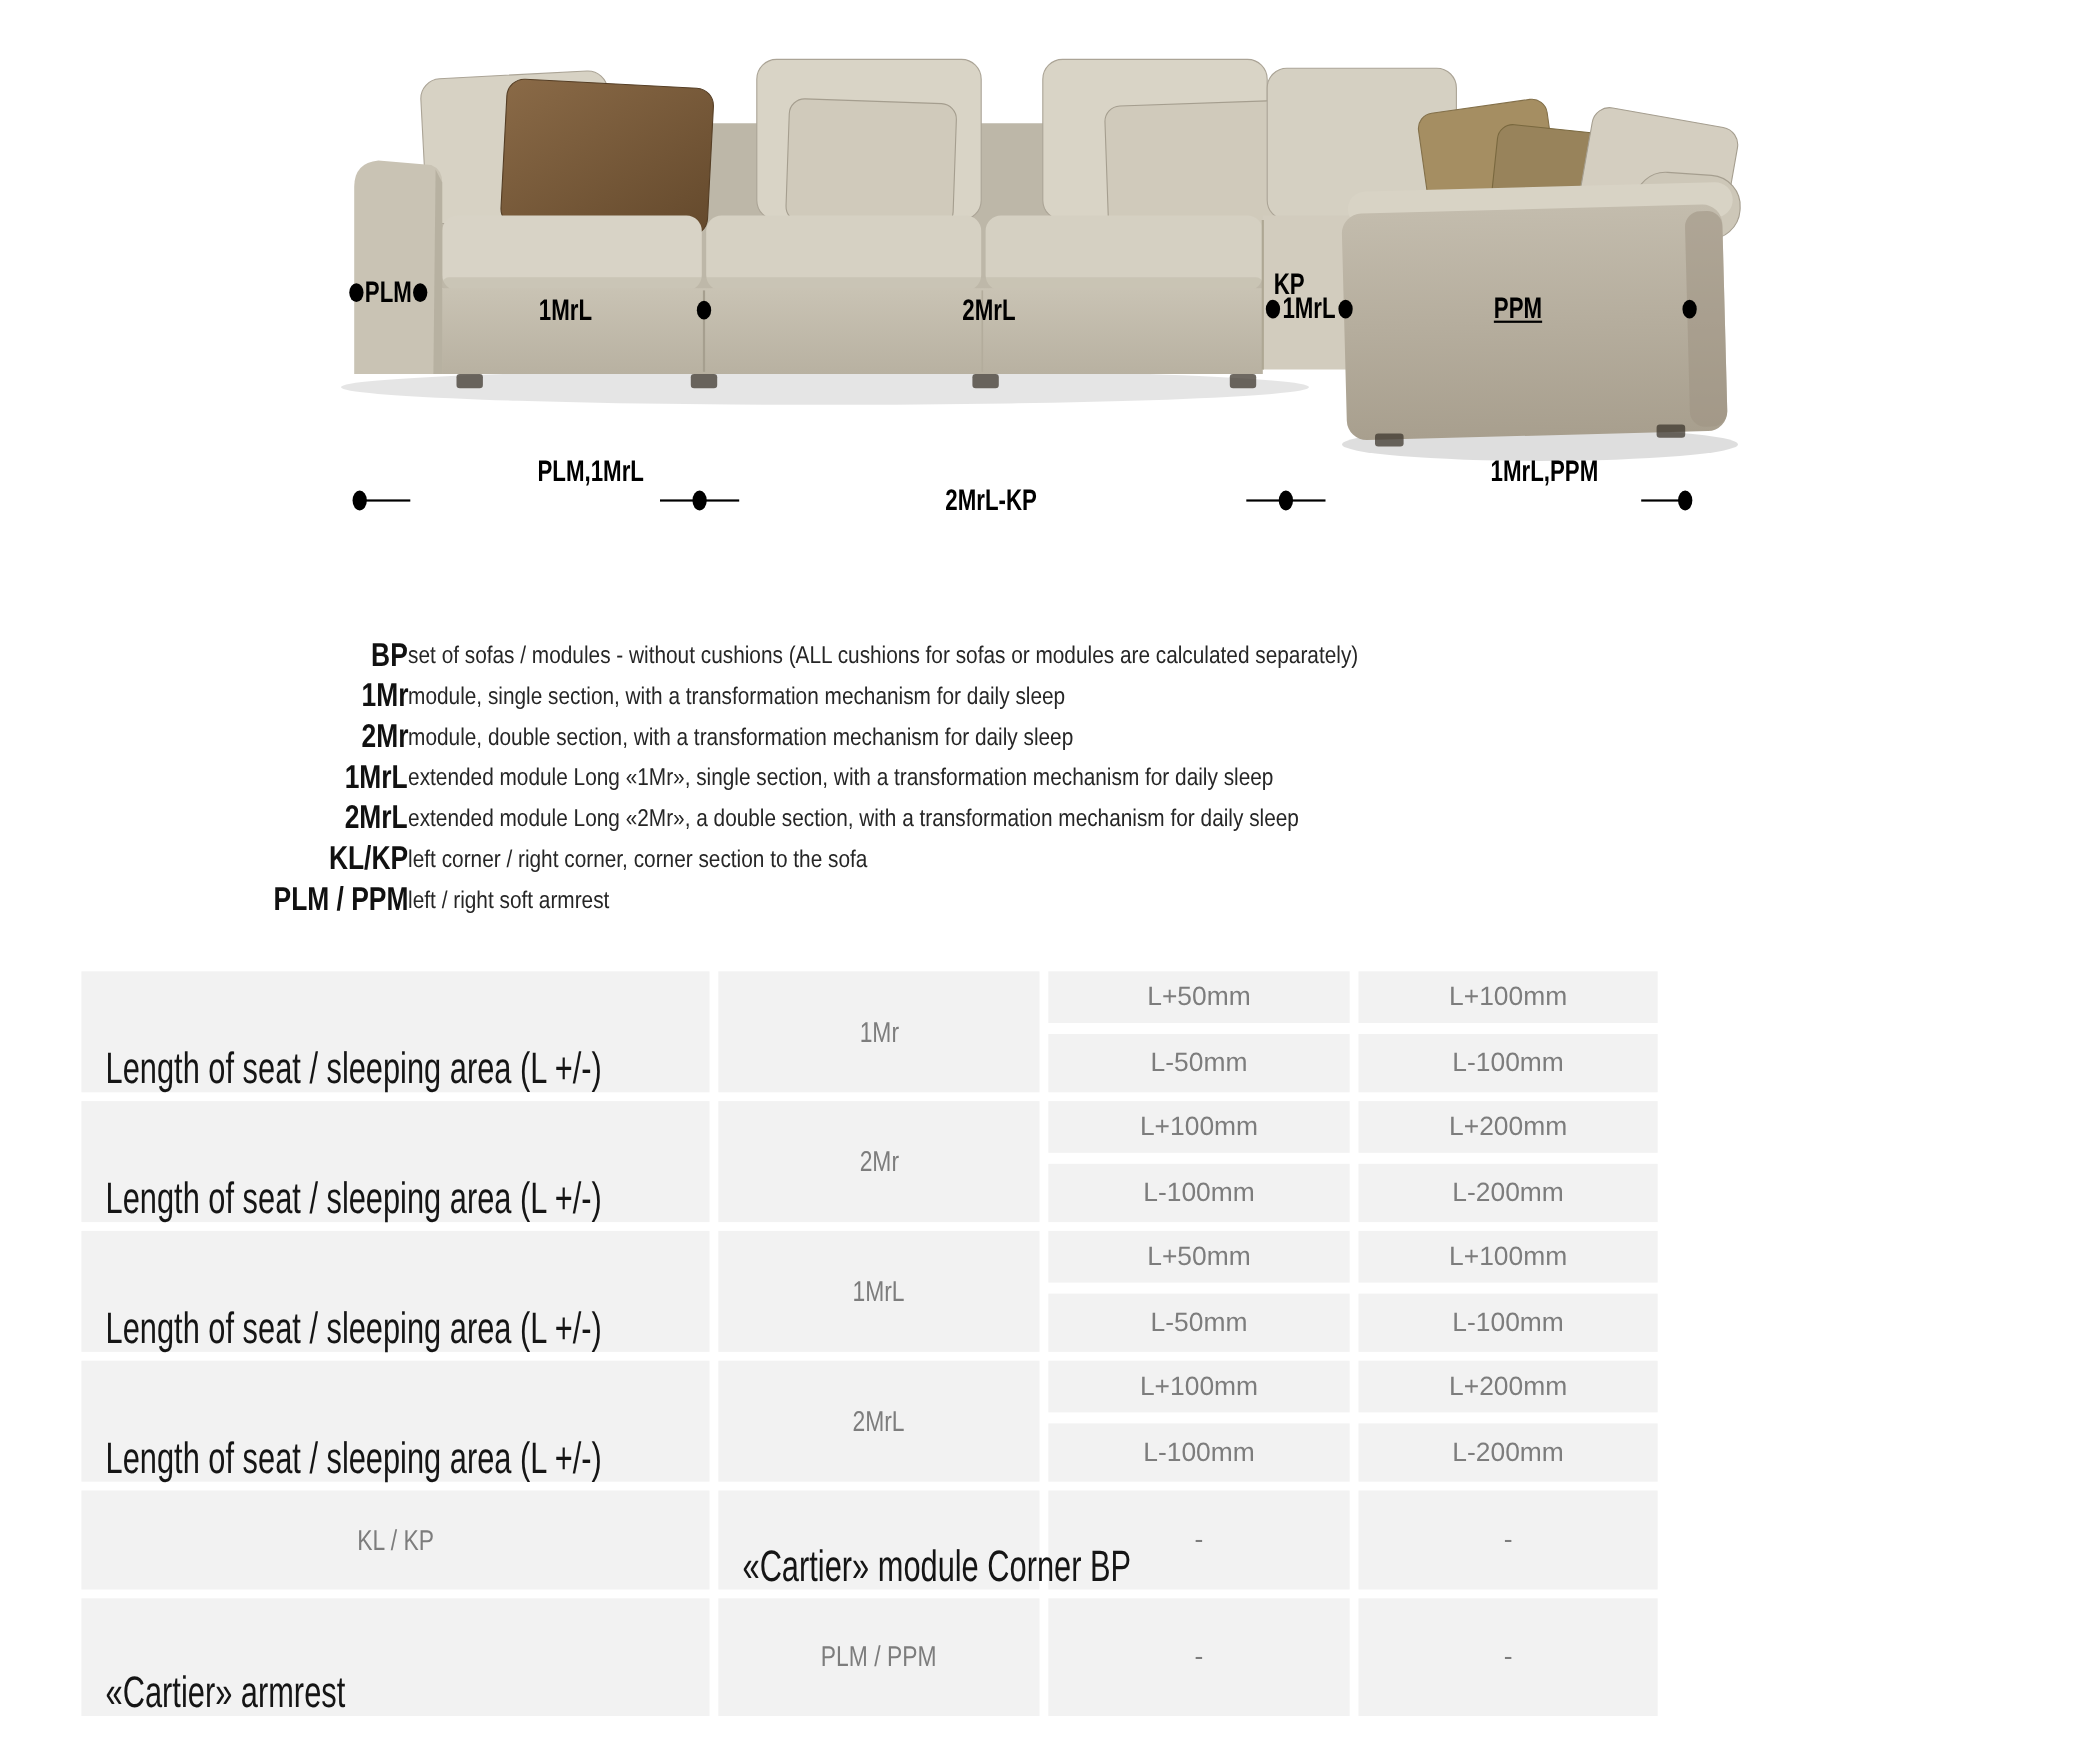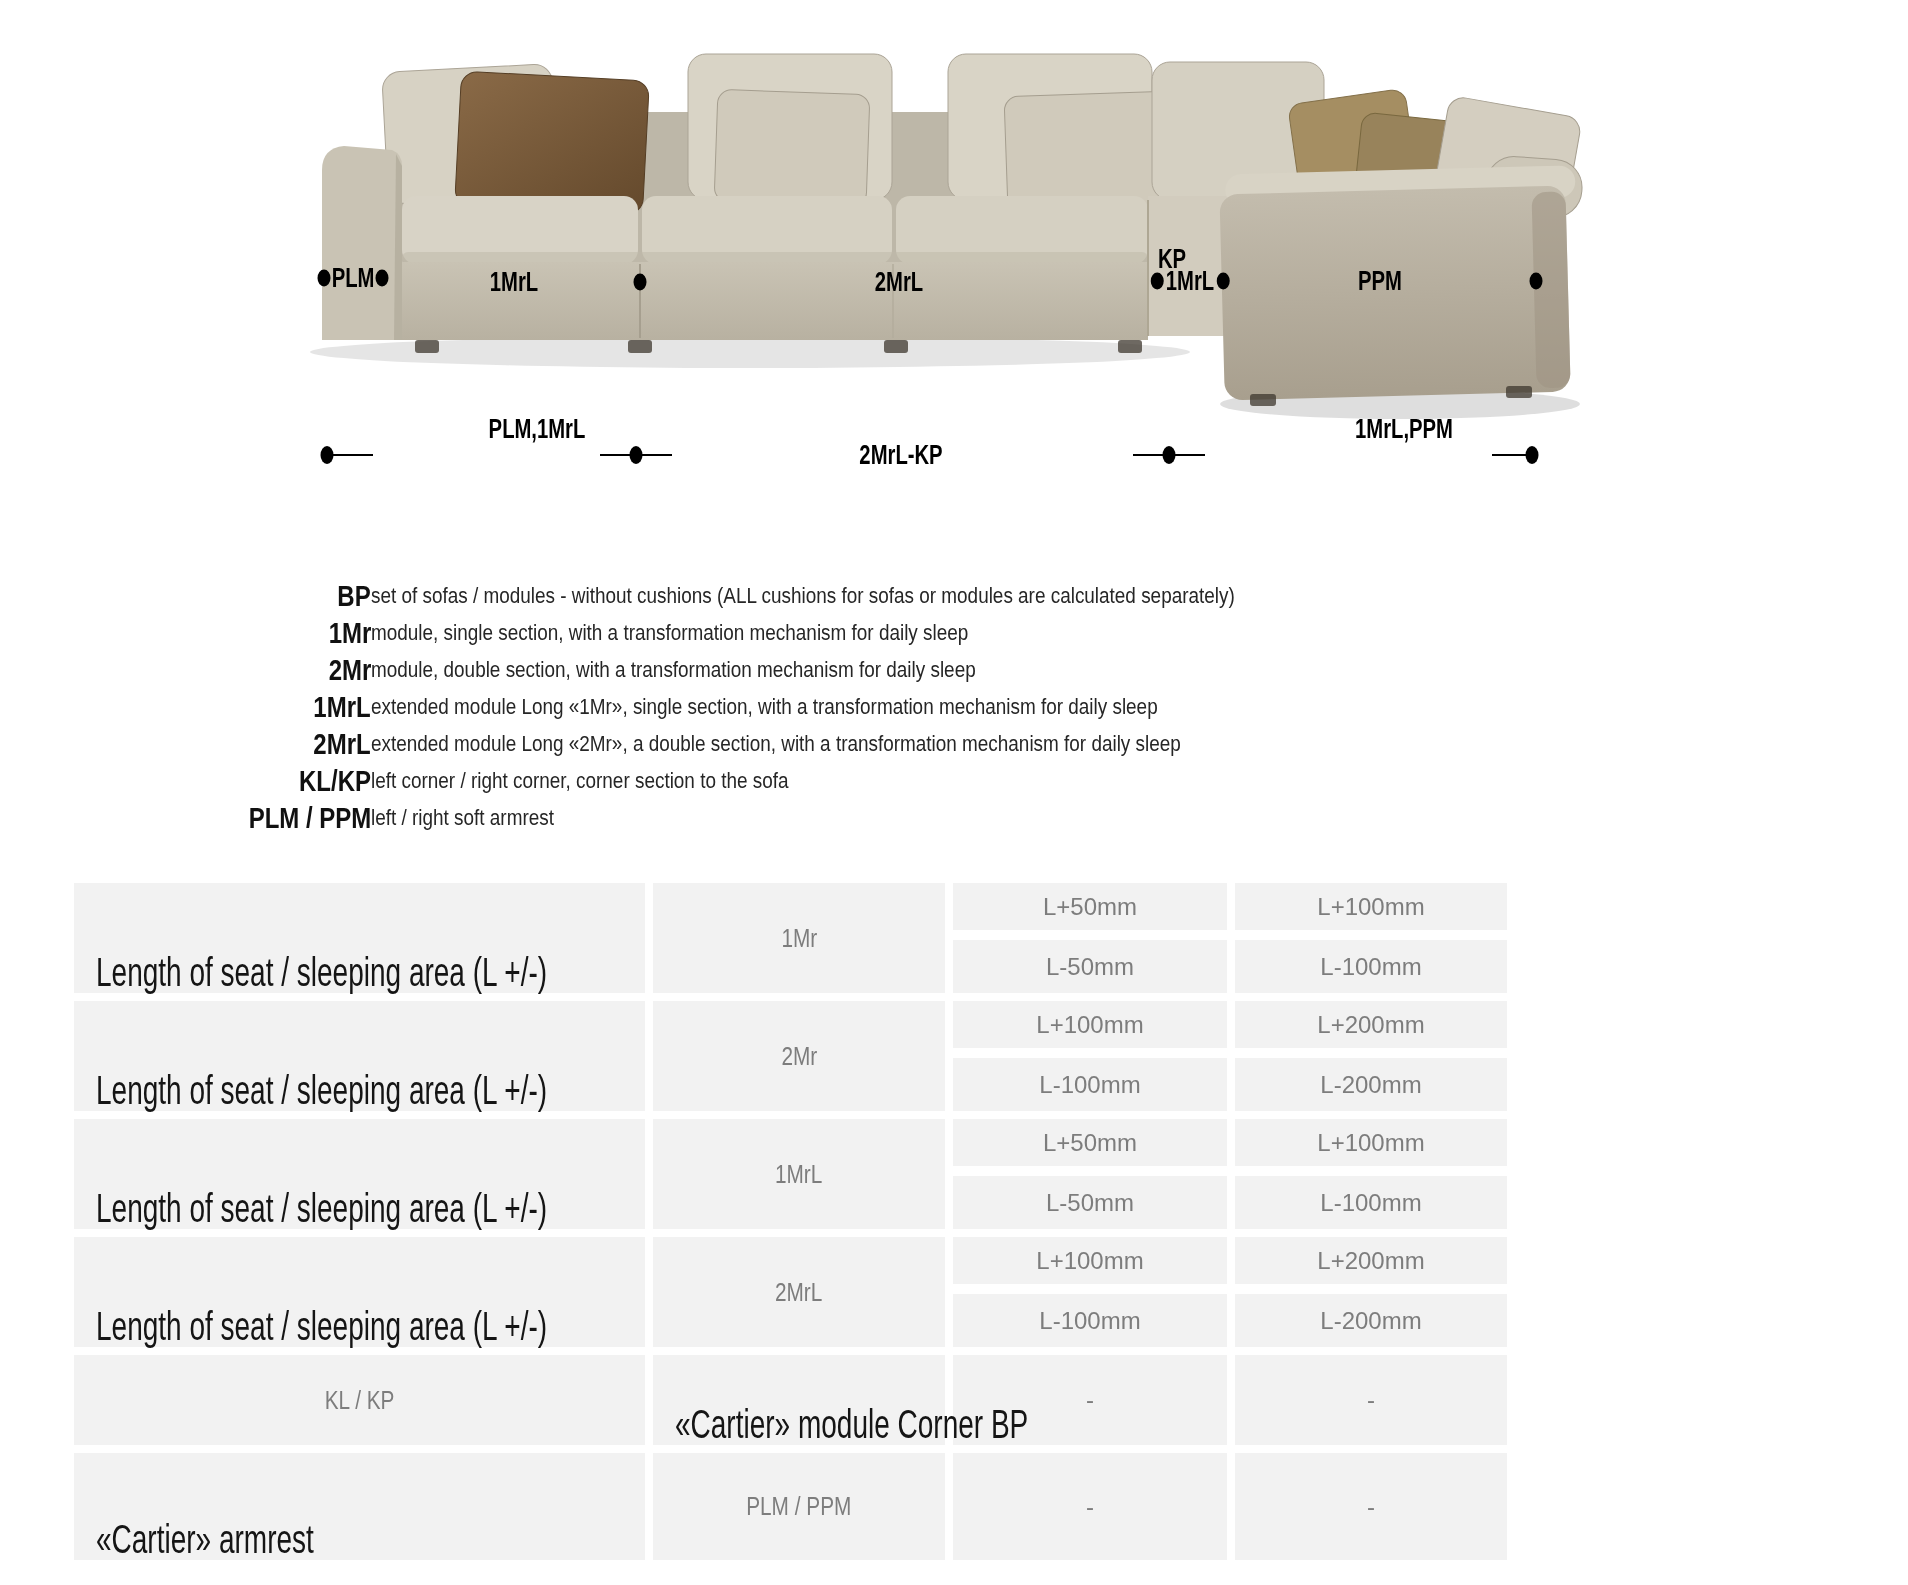--- a/index.html
+++ b/index.html
@@ -111,41 +111,41 @@
       </g>
 
       <rect x="415" y="340" width="24" height="13" rx="3" fill="#3d372d" opacity="0.75"></rect>
       <rect x="628" y="340" width="24" height="13" rx="3" fill="#3d372d" opacity="0.75"></rect>
       <rect x="884" y="340" width="24" height="13" rx="3" fill="#3d372d" opacity="0.75"></rect>
       <rect x="1118" y="340" width="24" height="13" rx="3" fill="#3d372d" opacity="0.75"></rect>
       <rect x="1250" y="394" width="26" height="12" rx="3" fill="#3d372d" opacity="0.75"></rect>
       <rect x="1506" y="386" width="26" height="12" rx="3" fill="#3d372d" opacity="0.75"></rect>
     </svg>
 
-    <div class="mod-label" style="left:353px;top:278px;">
+    <div class="mod-label" style="left:353px;top:266px;">
       <span class="dot"></span>
       <span class="lbl">PLM</span>
       <span class="dot"></span>
     </div>
     <div class="mod-label" style="left:514px;top:282px;">
       <span class="lbl">1MrL</span>
     </div>
     <span class="dot lone-dot" style="left:640px;top:282px;"></span>
     <div class="mod-label" style="left:899px;top:282px;">
       <span class="lbl">2MrL</span>
     </div>
     <div class="mod-label" style="left:1172px;top:238px;margin-top:21px;">
       <span class="lbl">KP</span>
     </div>
     <div class="mod-label" style="left:1190px;top:281px;">
       <span class="dot"></span>
       <span class="lbl">1MrL</span>
       <span class="dot"></span>
     </div>
-    <div class="mod-label" style="left:1380px;top:281px;">
+    <div class="mod-label" style="left:1380px;top:281px;text-decoration:underline;">
       <span class="lbl">PPM</span>
     </div>
     <span class="dot lone-dot" style="left:1536px;top:281px;"></span>
 
     <div class="dim-label" style="left:537px;top:429px;">PLM,1MrL</div>
     <div class="dim-label" style="left:1404px;top:429px;">1MrL,PPM</div>
 
     <div class="dim-line" style="left:327px;top:454px;width:46px;"></div>
     <span class="dim-dot" style="left:327px;top:455px;"></span>
 

